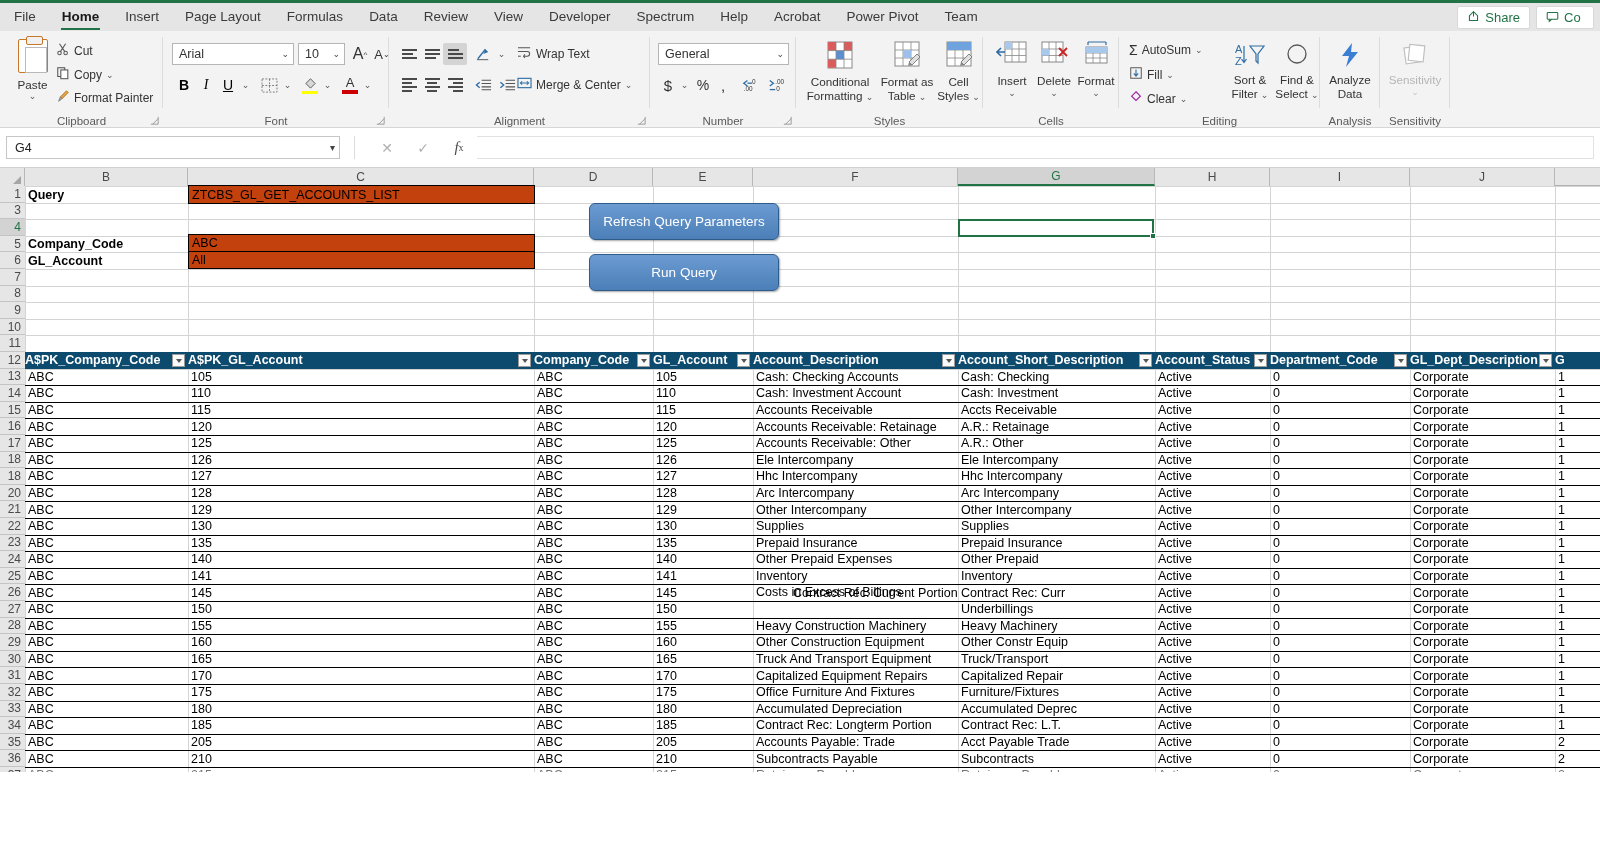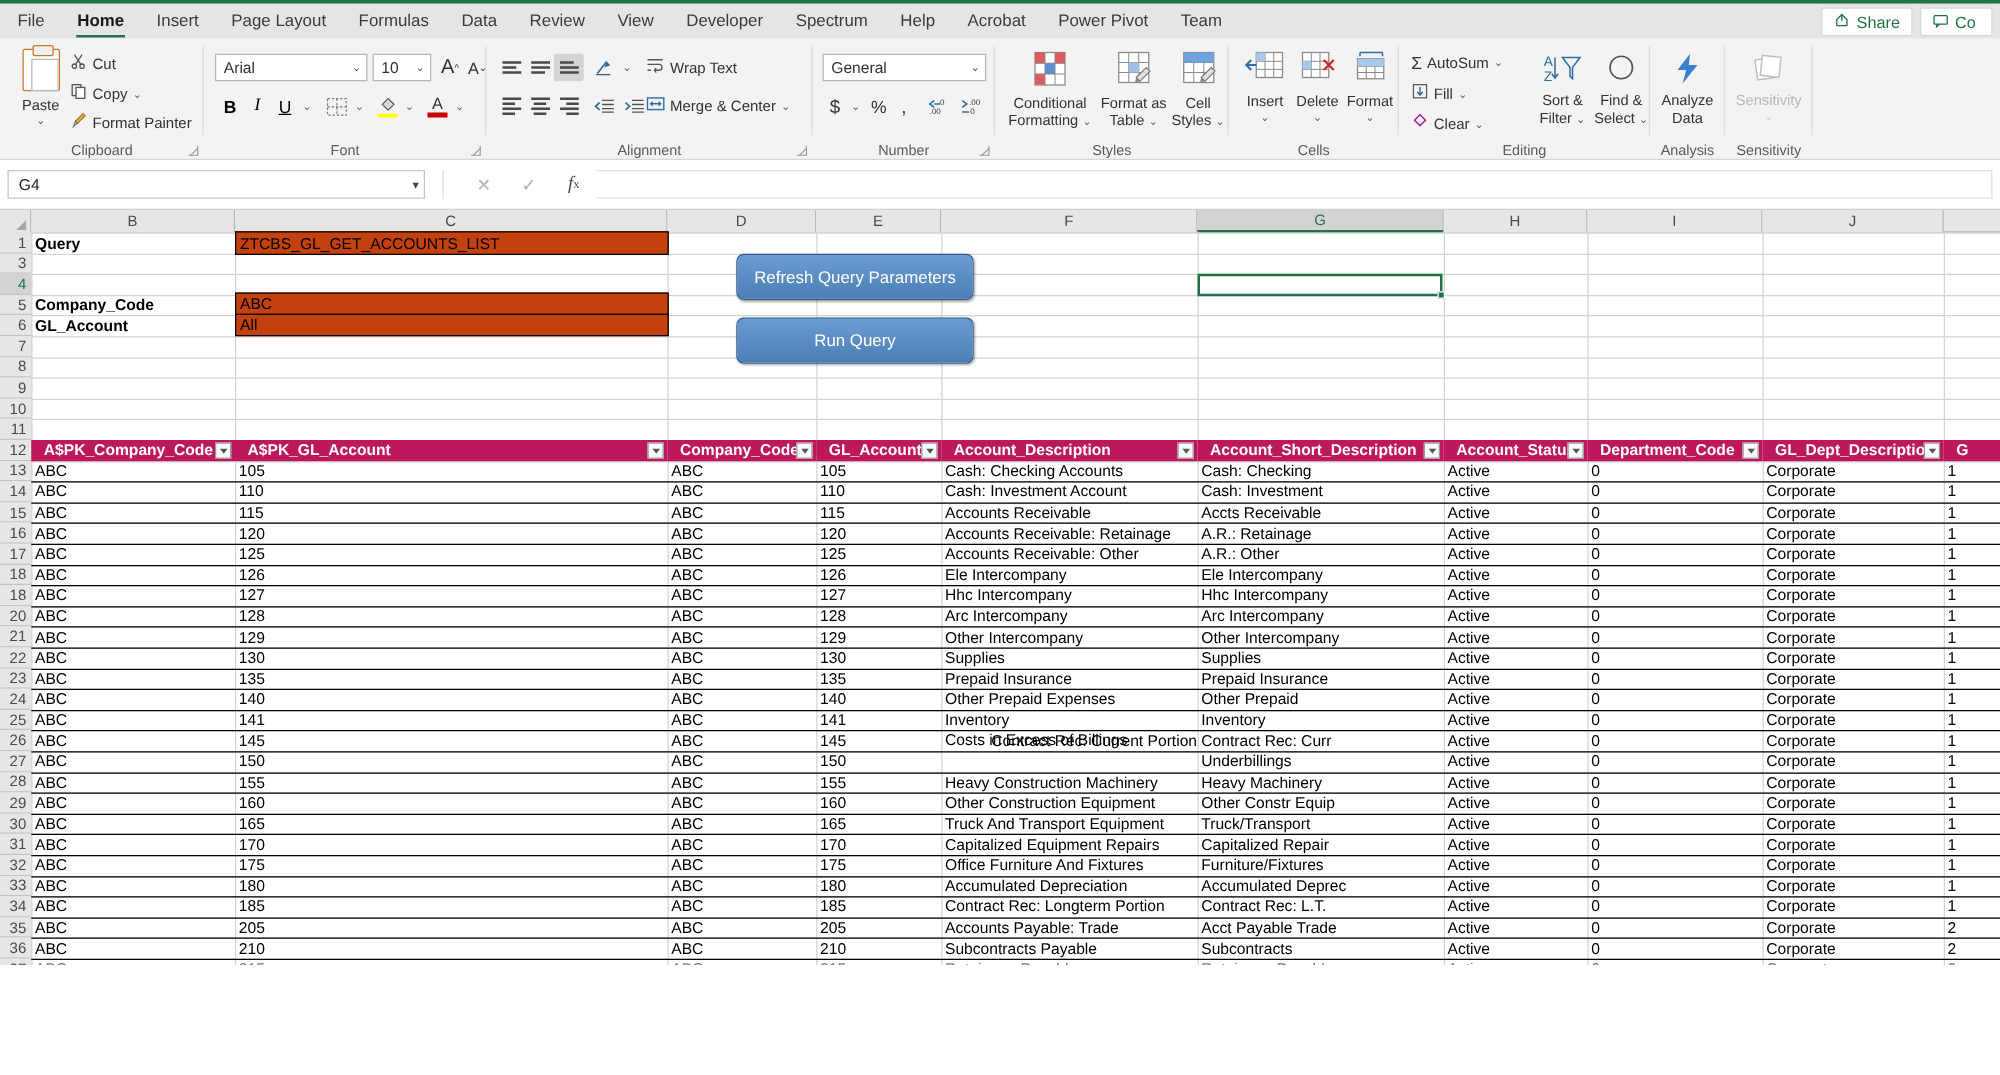--- a/index.html
+++ b/index.html
@@ -141,22 +141,22 @@
 
   .gridarea { position:absolute; left:25px; top:18px; right:0; bottom:0; }
   .cell { position:absolute; font-size:12.5px; color:#000; display:flex; align-items:center;
           padding-left:3px; white-space:nowrap; overflow:hidden; }
   .vline { position:absolute; width:1px; background:#d4d4d4; }
   .hline { position:absolute; height:1px; background:#d4d4d4; }
 
   .yellowcell { background:#c2410c; border:1.6px solid #000; }
   .boldcell { font-weight:bold; }
 
-  .hdrcell { background:#be185d; color:#fff; font-weight:bold; font-size:12.5px;
-             display:flex; align-items:center; padding-left:10px; position:absolute;
+  .hdrcell { background:#0c4a6e; color:#fff; font-weight:bold; font-size:12.5px;
+             display:flex; align-items:center; padding-left:0; position:absolute;
              white-space:nowrap; overflow:hidden; }
   .filt { position:absolute; width:13px; height:13px; background:#fafafa; border:1px solid #9a9a9a;
           display:flex; align-items:center; justify-content:center; cursor:pointer; }
   .filt::after { content:""; width:0;height:0;border-style:solid;border-width:4px 3.2px 0 3.2px;
                  border-color:#555 transparent transparent transparent; }
   .datarow-sep { position:absolute; height:1px; background:#000; left:0; }
 
   .selbox { position:absolute; border:2px solid #217346; pointer-events:none; }
   .selhandle { position:absolute; width:6px; height:6px; background:#217346; border:1px solid #fff; }
 

